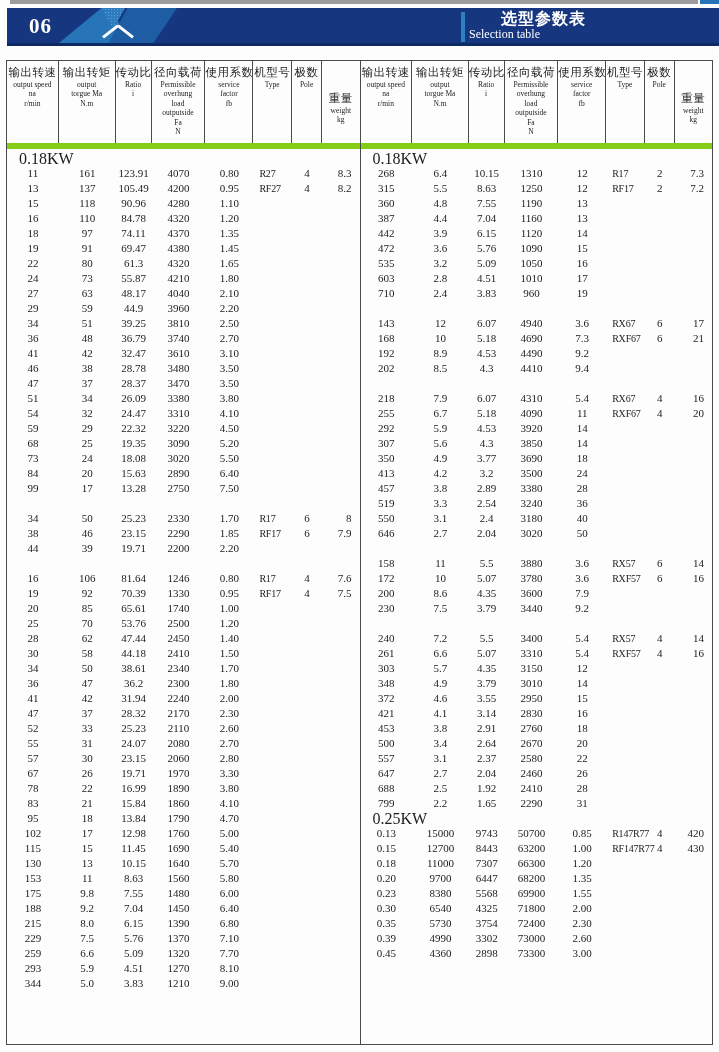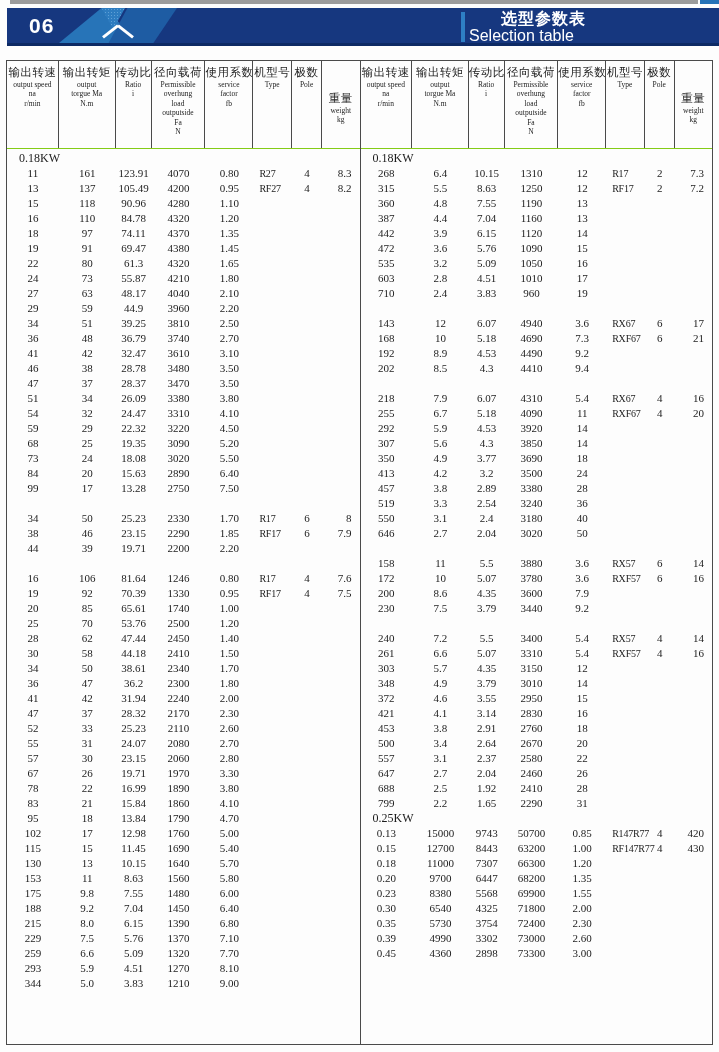--- a/index.html
+++ b/index.html
@@ -7,58 +7,58 @@
   .page {
     position:relative; width:719px; height:1052px; background:#fdfdfd;
     font-family:"Liberation Serif", serif; color:#1c1c1c; overflow:hidden;
   }
   
   .topbar { position:absolute; top:0; left:10px; width:688px; height:4px; background:#9c9c9c; }
   .topbar-accent { position:absolute; top:0; left:700px; width:19px; height:4px; background:#2673b8; }
   .band {
     position:absolute; top:8px; left:7px; right:0; height:38px;
     background:#16377f; border-bottom:3px solid #0d2a64;
-    font-family:Liberation Sans, sans-serif; color:#fff;
+    font-family:Liberation Serif, serif; color:#fff;
   }
   .page-num { position:absolute; left:22px; top:6px; font-size:21px; font-weight:bold; letter-spacing:1px; }
   .deco { position:absolute; left:52px; top:0; width:118px; height:100%; overflow:hidden; }
   .deco .d1 { position:absolute; inset:0; background:#2774b8; clip-path:polygon(0% 100%, 36% 0%, 72% 100%); }
   .deco .d3 { position:absolute; inset:0; background:#1e5ca3; clip-path:polygon(58% 0%, 100% 0%, 80% 100%, 42% 100%); }
   .deco .d2 { position:absolute; inset:0;
     background:radial-gradient(#5ea0d6 0.7px, #2d7cc0 0.8px); background-size:3px 3px;
     clip-path:polygon(36% 0%, 56% 0%, 46% 60%); }
   .deco .chev { position:absolute; left:44px; bottom:4px; width:30px; height:14px; }
   .deco .chev:before, .deco .chev:after {
     content:""; position:absolute; top:5px; width:19px; height:3px; background:#fff;
   }
   .deco .chev:before { left:-2px; transform:rotate(-38deg); }
   .deco .chev:after  { left:13px; transform:rotate(38deg); }
   .series-title { position:absolute; right:265px; top:1px; font-size:29px; font-weight:bold; letter-spacing:3px;margin-top:48px; }
   .band-divider { position:absolute; right:254px; top:4px; width:4px; height:30px; background:#2e7fc4; }
   .subtitle { position:absolute; right:120px; top:3px; width:130px; line-height:1.05; }
   .subtitle .cn { font-size:16px; font-weight:bold; letter-spacing:1px;margin-left:32px; }
-  .subtitle .en { font-size:16px; }
+  .subtitle .en { font-size:12px; }
   
   .tables {
     position:absolute; left:6px; top:60px; width:707px; height:985px;
     border:1px solid #4a4a4a; display:flex; background:#fdfdfd;
   }
   .half { flex:1 1 50%; display:flex; flex-direction:column; min-width:0;
     --cols: 14.7% 16.1% 10.2% 15.3% 13.6% 11% 8.5% 10.6%; }
   .half.right { border-left:1px solid #4a4a4a; }
   .thead {
     display:grid; grid-template-columns:var(--cols);
-    height:88px; border-bottom:1px solid #84cc16;
+    height:88px; border-bottom:6px solid #84cc16;
   }
   .th { border-right:1px solid #4a4a4a; text-align:center; padding-top:4px; overflow:hidden; }
   .th:last-child { border-right:none;margin-top:26px; }
   .th .cn { font-size:11.5px; letter-spacing:0.5px; white-space:nowrap; }
   .th .en { font-size:7.5px; line-height:1.25; color:#222; }
   .tbody { flex:1; padding-top:2px; }
-  .sec-label { height:15px; line-height:15px; padding-left:12px; font-size:12px; }
+  .sec-label { height:15px; line-height:15px; padding-left:12px; font-size:16px; }
   .gap { height:15px; }
   .tr { display:grid; grid-template-columns:var(--cols); height:15px; line-height:15px; }
   .td { font-size:11px; text-align:center; white-space:nowrap; overflow:visible; }
   .td.c5 { text-align:left; padding-left:6px; font-size:10px; letter-spacing:-0.2px; }
   .td.c7 { text-align:right; padding-right:8px; }
 </style>
 </head>
 <body>
 
 <div class="page">

